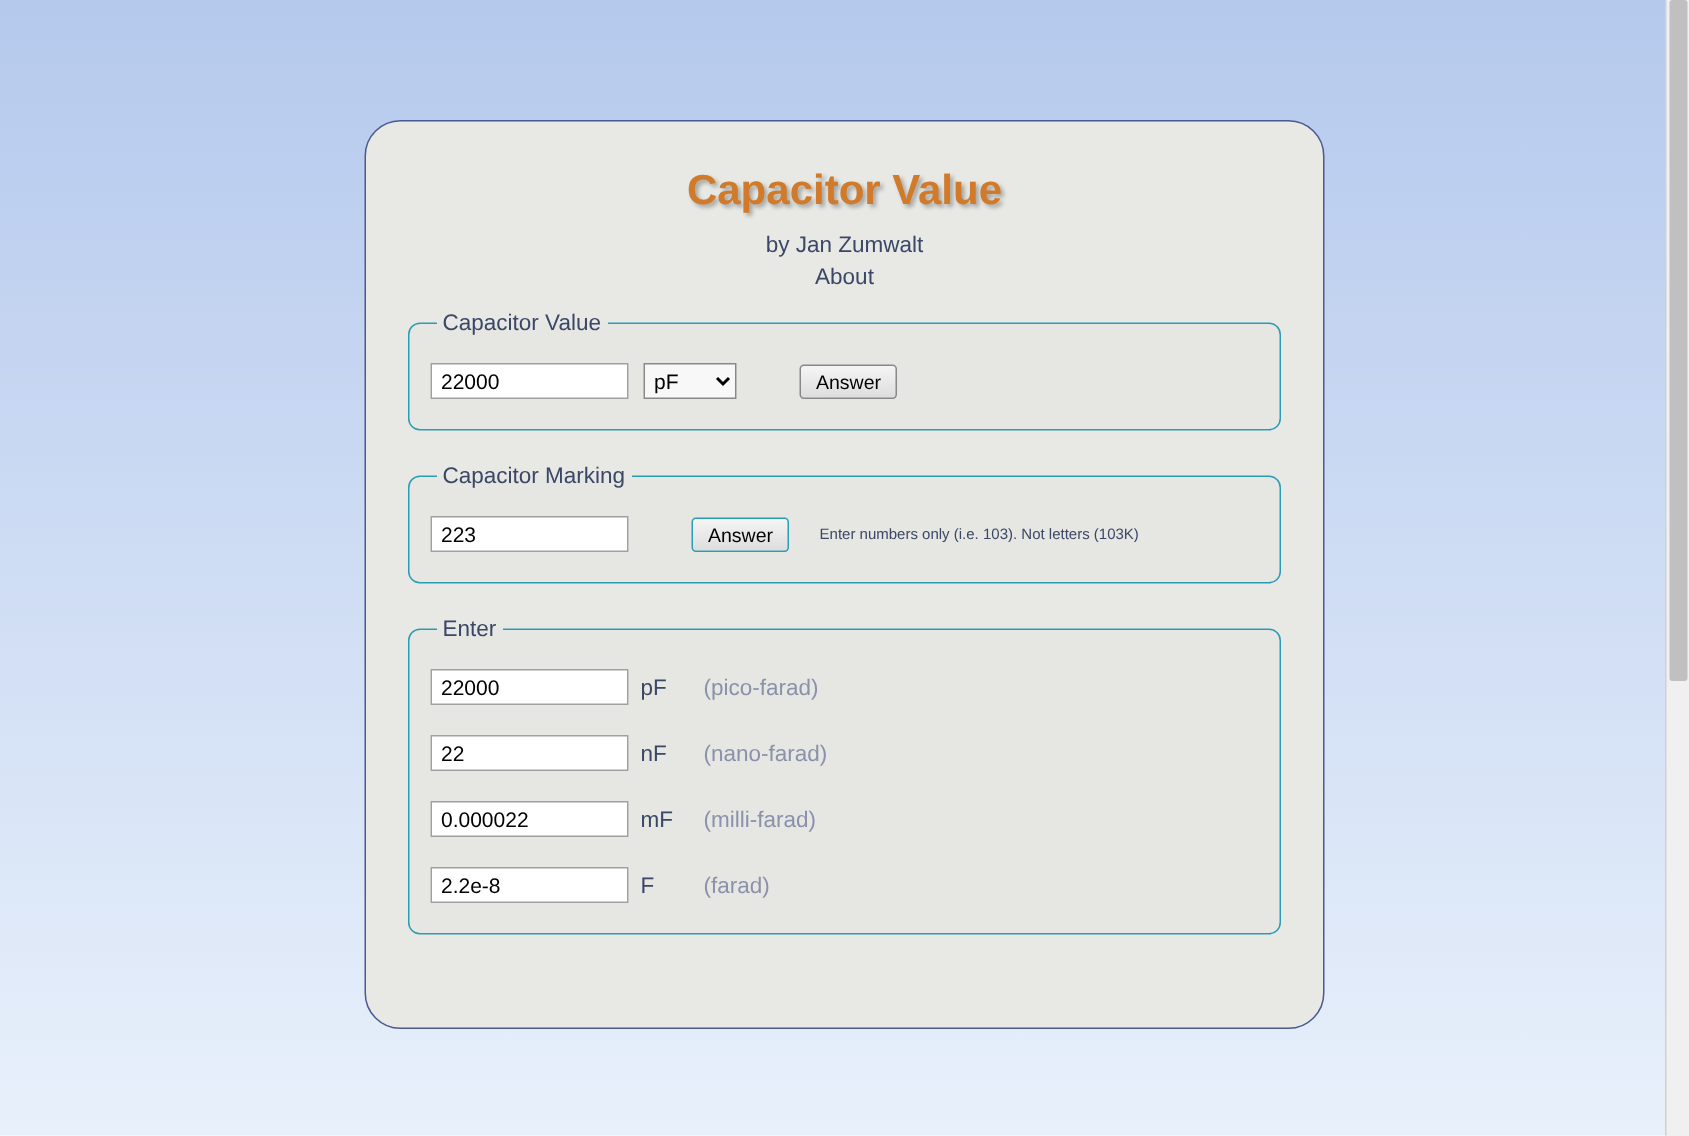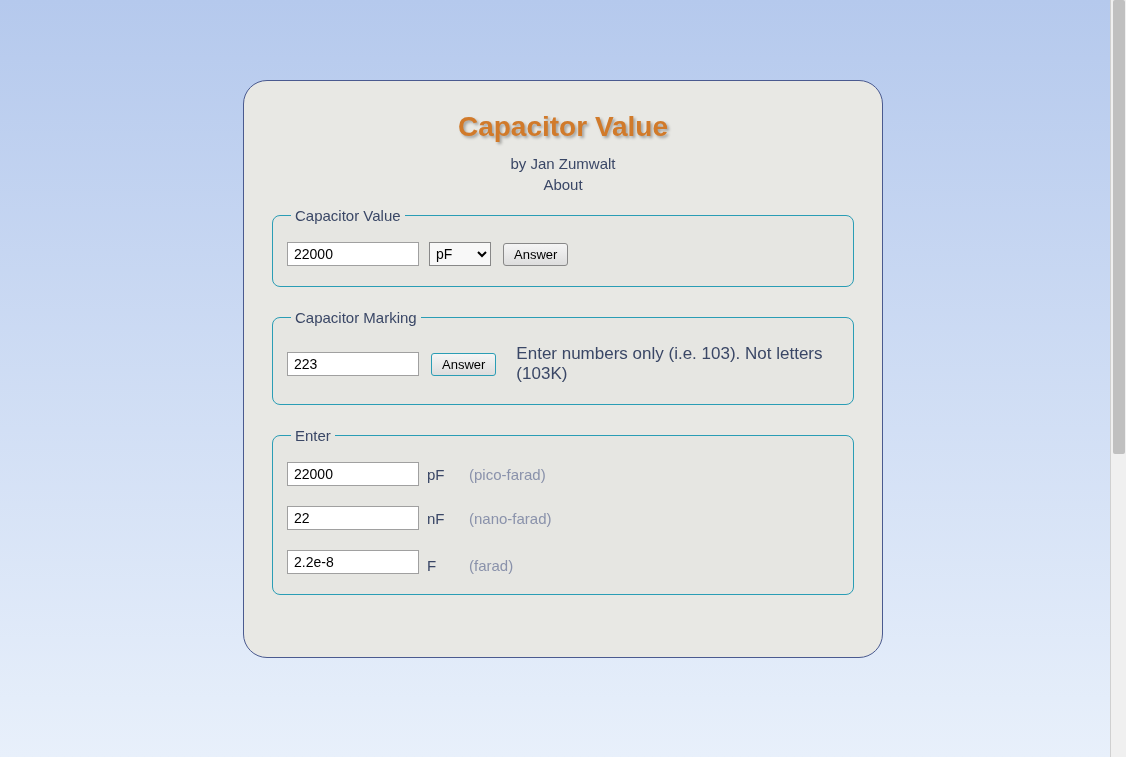--- a/index.html
+++ b/index.html
@@ -86,43 +86,42 @@
       padding: 1px 2px;
     }
     
     .answer-btn {
       padding: 3px 10px;
       font-size: 13px;
       border: 1px solid #888;
       background: linear-gradient(to bottom, #f5f5f5, #ddd);
       border-radius: 3px;
       cursor: pointer;
-      margin-left: 2px;
+      margin-left: 32px;
     }
 
     .answer-btn.active {
       border: 1.5px solid #2a9db5;
     }
     
     .hint-text {
-      font-size: 17px;
+      font-size: 10px;
       color: #3a4766;
       margin-left: 10px;
     }
     
     .output-row {
       display: flex;
       align-items: center;
       margin-bottom: 20px;
       gap: 8px;
     }
     
     .output-row:last-child {
       margin-bottom: 0;
-      align-items: flex-end;
     }
     
     .output-input {
       width: 132px;
       height: 24px;
       padding: 2px 6px;
       font-size: 14px;
       border: 1px solid #a0a0a0;
       background: #fff;
       font-family: Arial, sans-serif;
@@ -205,20 +204,25 @@
       <span class="unit-desc">(pico-farad)</span>
     </div>
 
     <div class="output-row">
       <input type="text" class="output-input" value="22" style="">
       <span class="unit-label">nF</span>
       <span class="unit-desc">(nano-farad)</span>
     </div>
 
 
+    <div class="output-row">
+      <input type="text" class="output-input" value="0.000022" style="">
+      <span class="unit-label">mF</span>
+      <span class="unit-desc">(milli-farad)</span>
+    </div>
 
     <div class="output-row">
       <input type="text" class="output-input" value="2.2e-8" style="">
       <span class="unit-label">F</span>
       <span class="unit-desc">(farad)</span>
     </div>
 
   </fieldset>
 
 </div>

